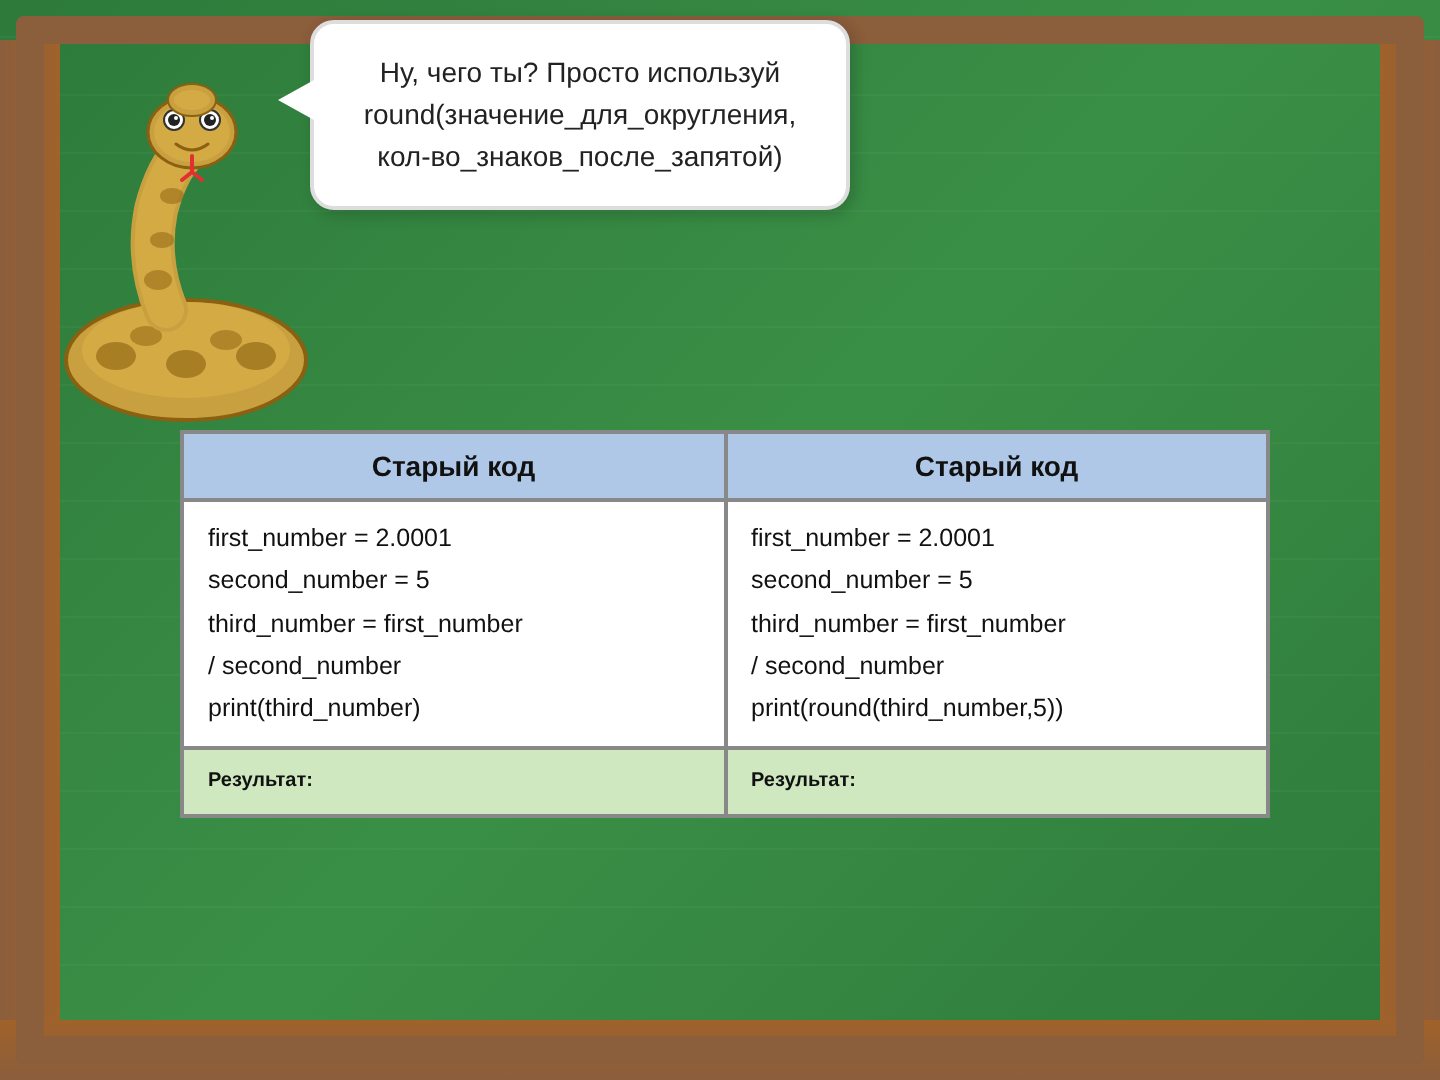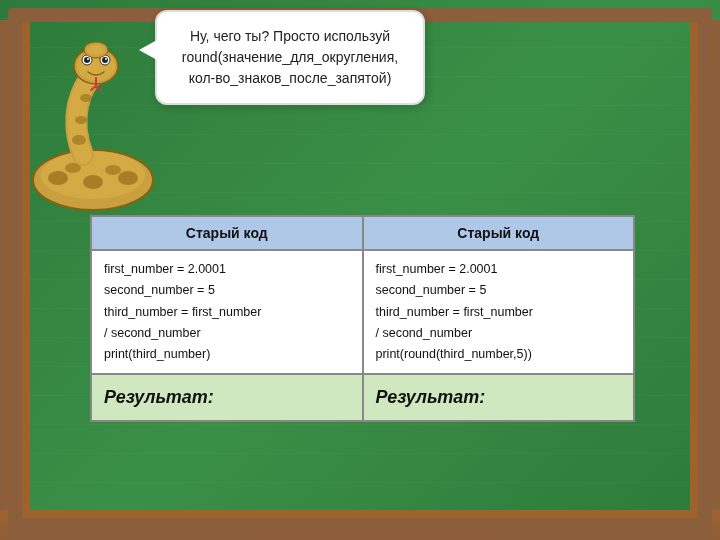--- a/index.html
+++ b/index.html
@@ -119,22 +119,21 @@
       padding: 8px 12px;
       vertical-align: top;
       line-height: 1.6;
       color: #111;
       background: white;
     }
 
     table tr.result-row td {
       background: #d0e8c0;
       font-weight: bold;
-      font-size: 18px;
-      font-style: italic;
+      font-size: 10px;
     }
 
     table tr.value-row td {
       background: white;
       font-size: 13px;
     }
 
     .code-text {
       font-family: Liberation Sans, sans-serif;
       font-size: 12.5px;

